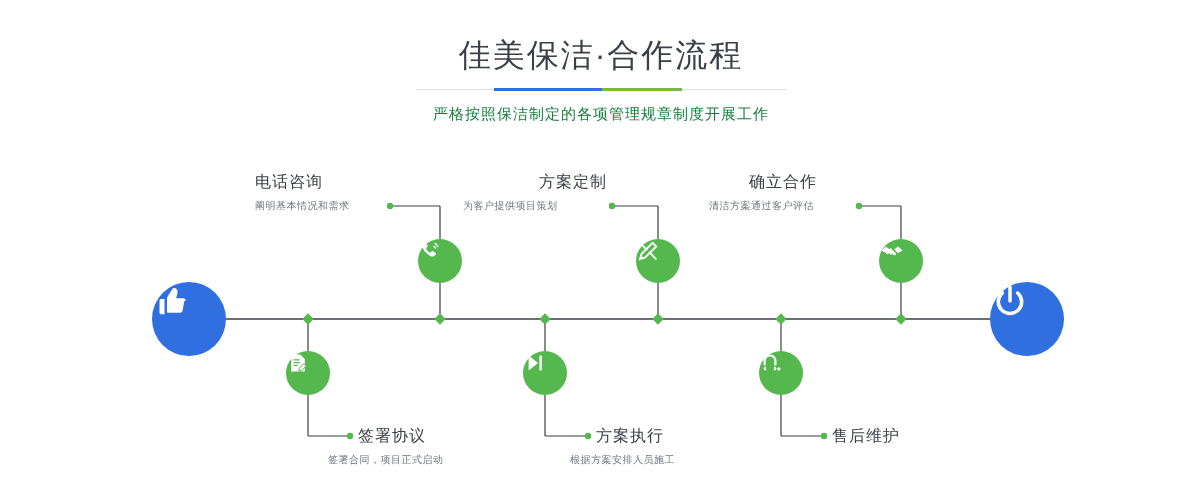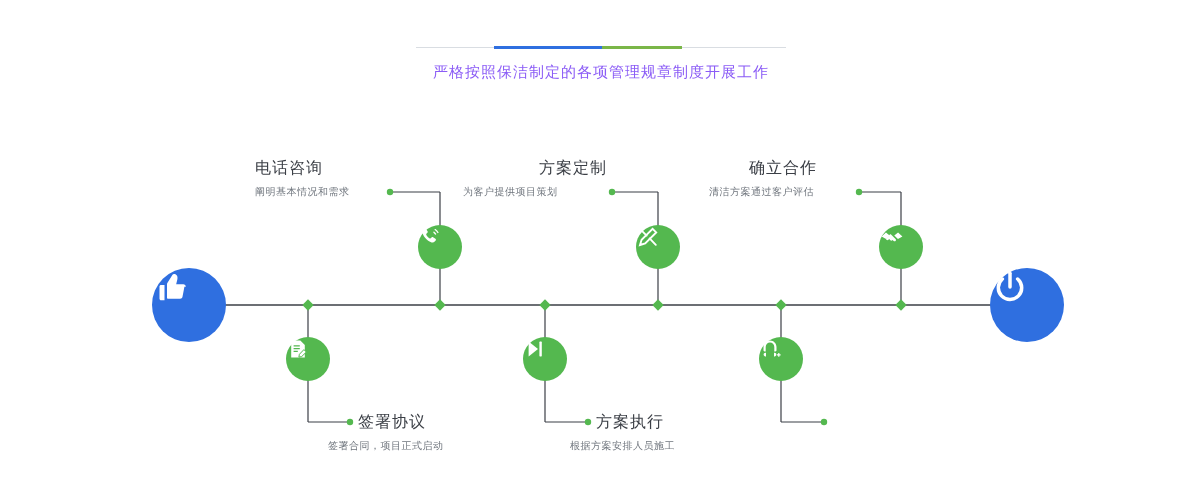--- a/index.html
+++ b/index.html
@@ -51,29 +51,29 @@
   .rule-green {
     position: absolute;
     left: 186px; top: 0;
     width: 80px;
     height: 3px;
     background: #7ab648;
   }
   .header-sub {
     margin: 14px 0 0 0;
     font-size: 15px;
-    color: #8b5cf6;
+    color: #15803d;
     letter-spacing: 1px;
   }
 
   
   .diagram {
     position: absolute;
     left: 0;
-    top: 132px;
+    top: 146px;
     width: 1202px;
     height: 352px;
   }
   .diagram svg { position: absolute; left: 0; top: 0; }
 
   
   .endcap {
     position: absolute;
     width: 74px;
     height: 74px;
@@ -117,20 +117,21 @@
     line-height: 20px;
     margin-top: 4px;
   }
   .lbl.above { text-align: left; }
   .lbl.below { text-align: left; }
 </style>
 </head>
 <body>
 
 <div class="header">
+  <h1 class="header-title">佳美保洁·合作流程</h1>
   <div class="rule-wrap">
     <div class="rule-base"></div>
     <div class="rule-blue"></div>
     <div class="rule-green"></div>
   </div>
   <div class="header-sub">严格按照保洁制定的各项管理规章制度开展工作</div>
 </div>
 
 <div class="diagram">
 
@@ -268,15 +269,16 @@
     <div class="t">方案执行</div>
     <div class="d" style="margin-left:-26px;">根据方案安排人员施工</div>
   </div>
 
   <div class="lbl below" style="left:358px; top:280px;">
     <div class="t">签署协议</div>
     <div class="d" style="margin-left:-30px;">签署合同，项目正式启动</div>
   </div>
 
   <div class="lbl below" style="left:832px; top:280px;">
+    <div class="t">售后维护</div>
   </div>
 
 </div>
 
 </body></html>

